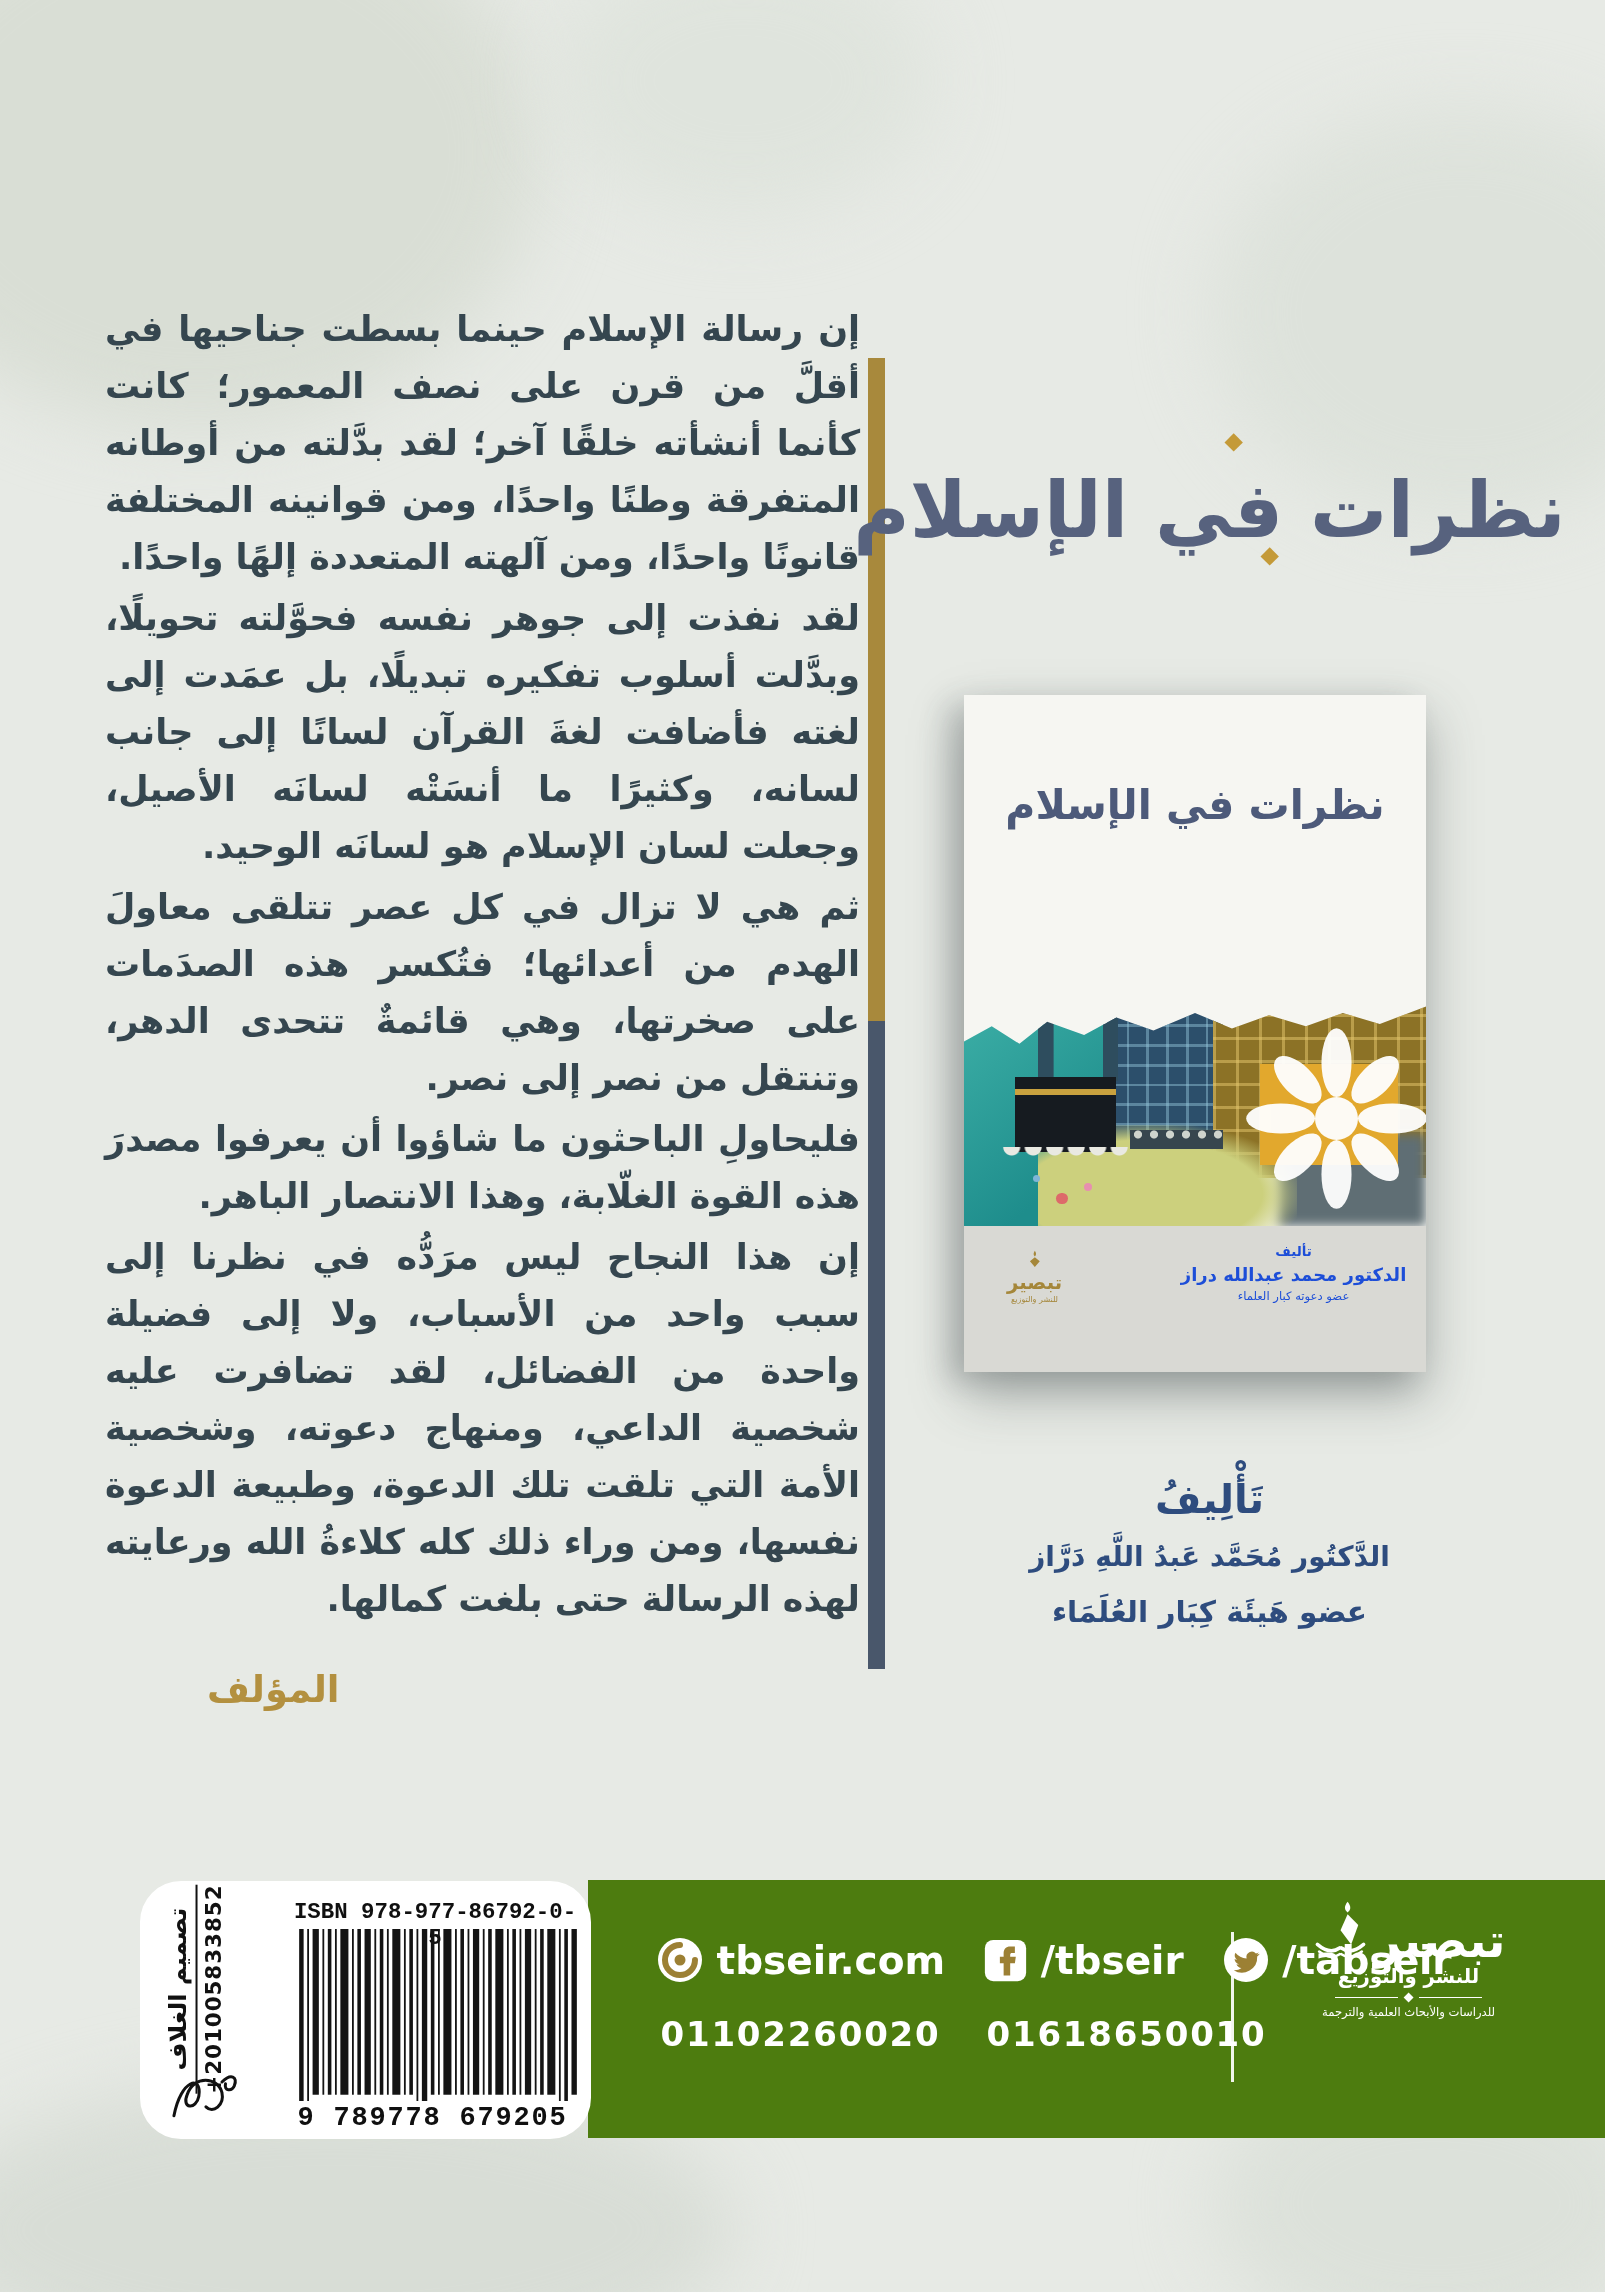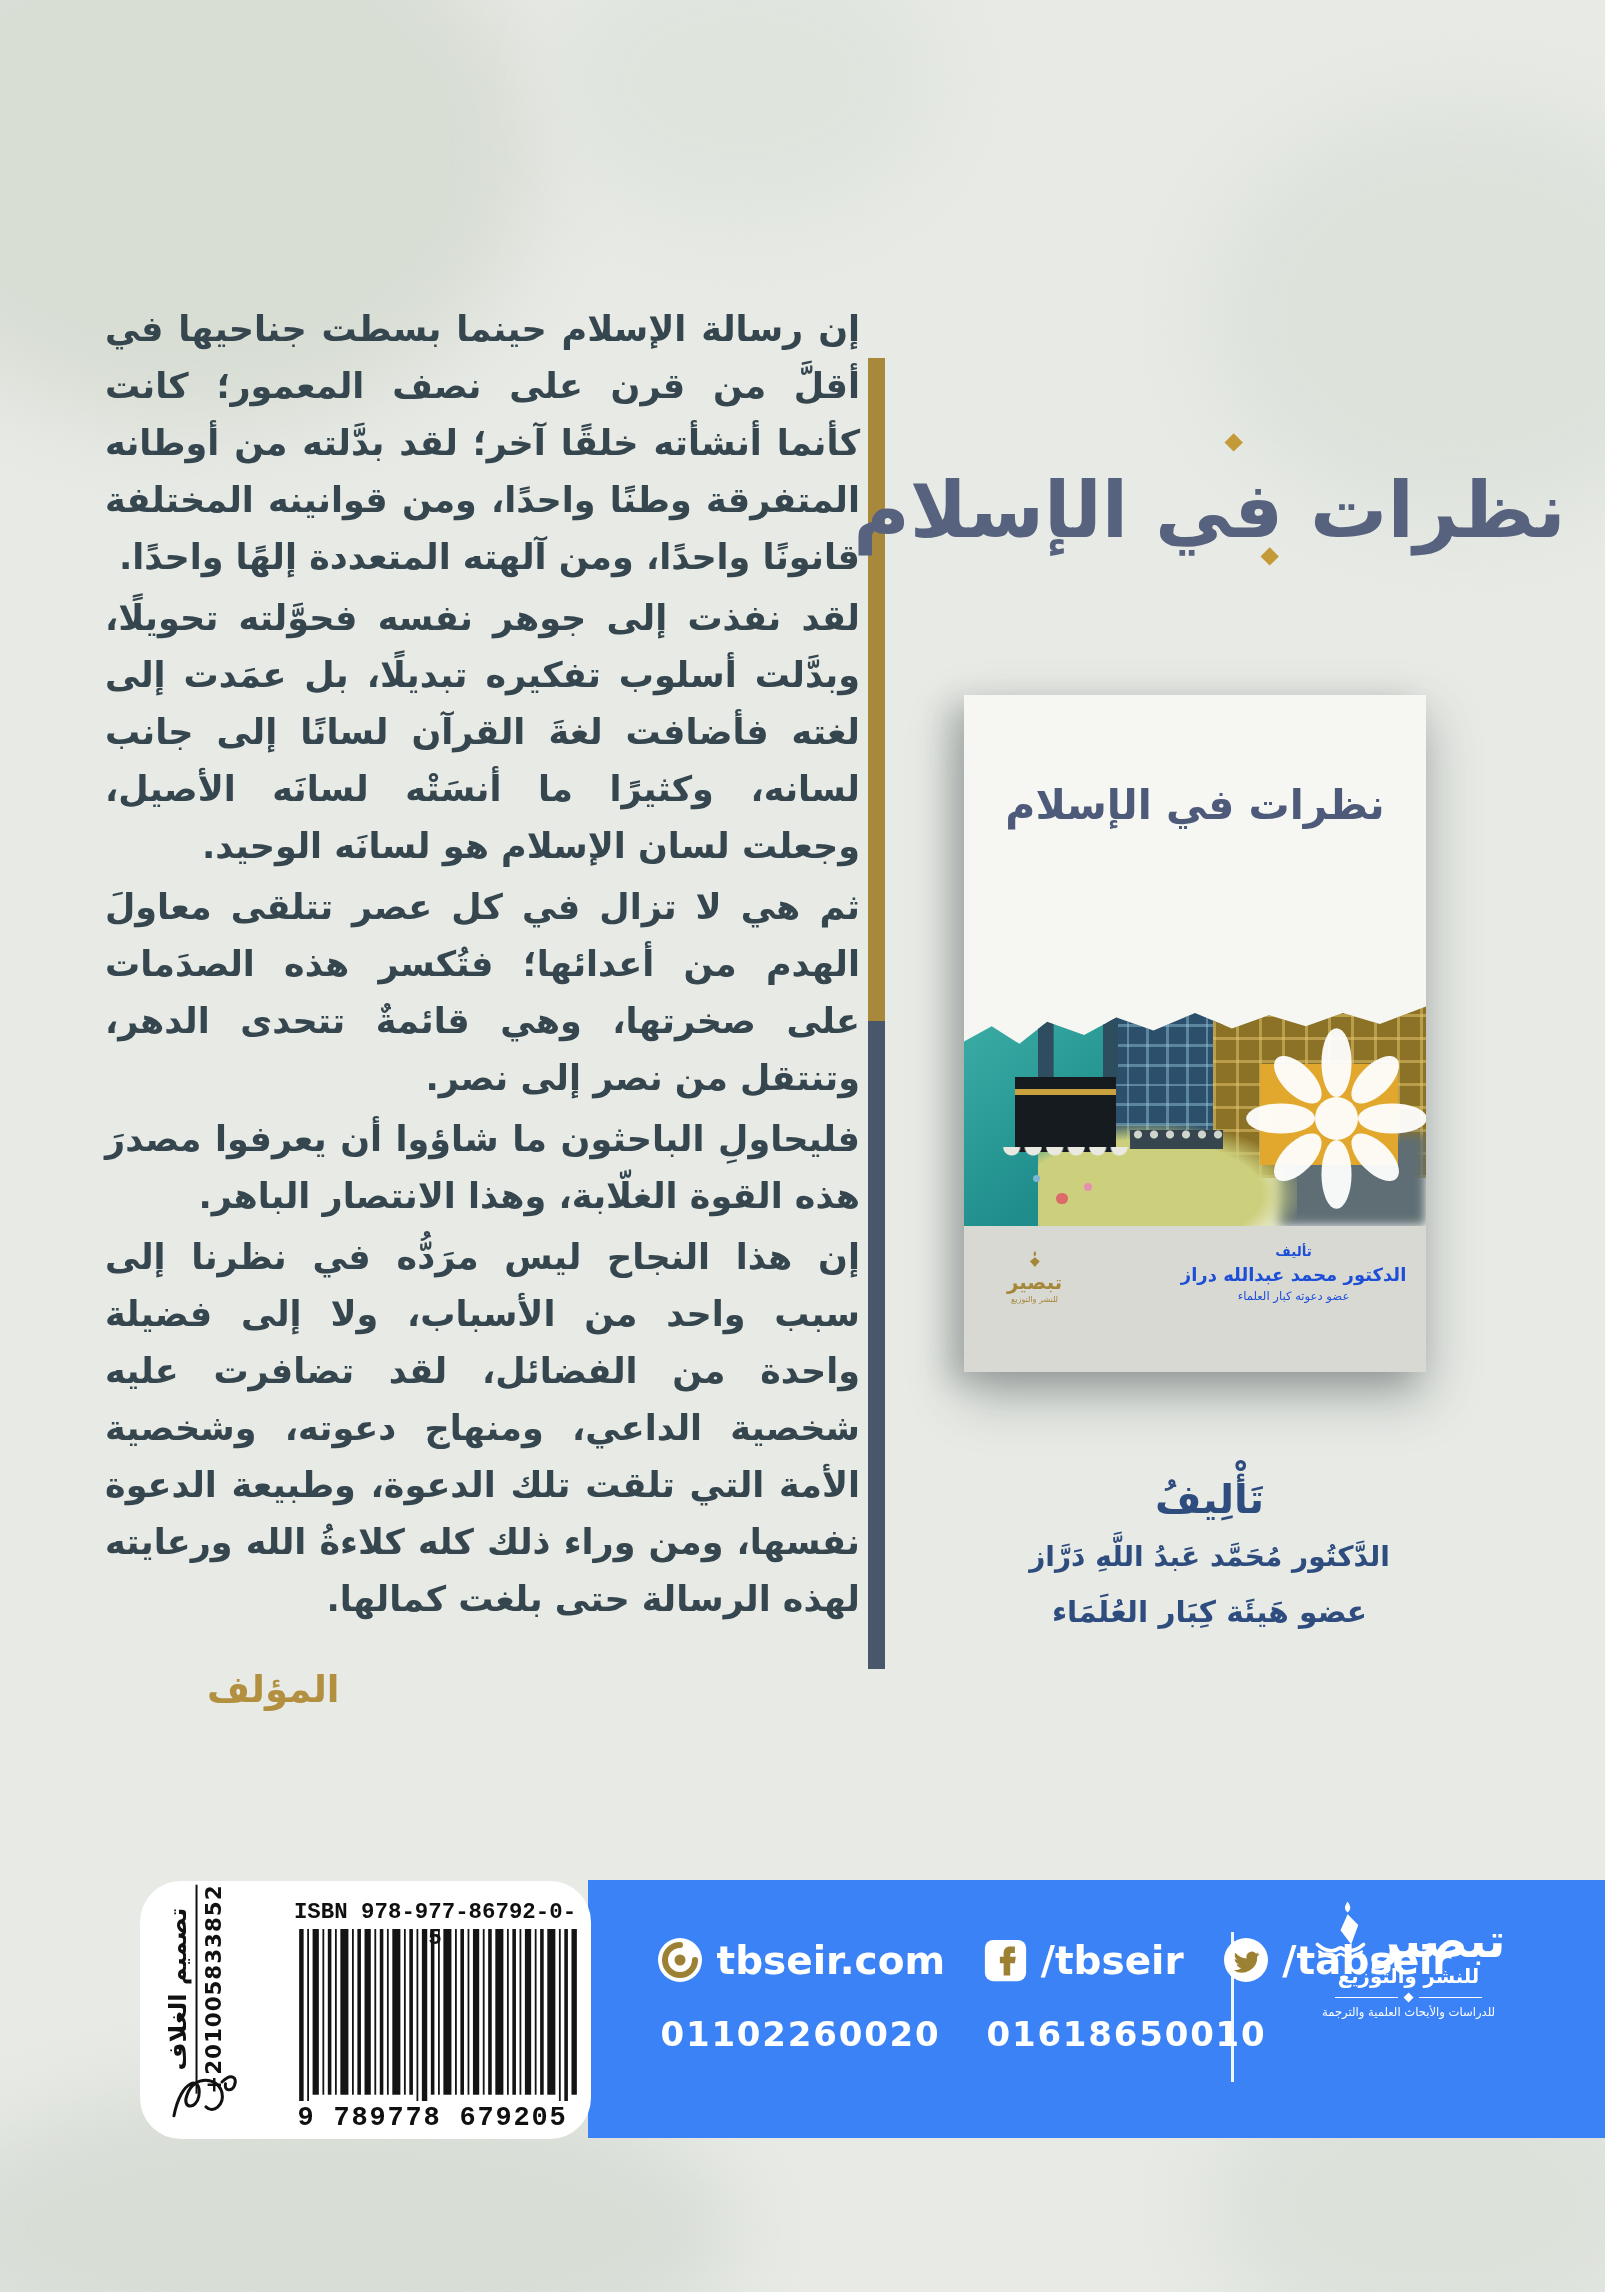--- a/index.html
+++ b/index.html
@@ -33,21 +33,21 @@
   #cover-author .a3{font-size:11.6px;}
   #cover-publisher{position:absolute;left:43px;top:23px;text-align:center;direction:rtl;color:#a5873a;line-height:1.2;}
   #cover-publisher .p1{font-size:19.7px;font-weight:700;}
   #cover-publisher .p2{font-size:8px;}
   
   #author-block{position:absolute;left:905px;top:1476px;width:609px;text-align:center;direction:rtl;color:#2e4c7e;}
   #author-block .byline{font-size:40px;font-weight:700;margin-bottom:18px;}
   #author-block .name{font-size:28px;font-weight:700;white-space:nowrap;margin-bottom:21.5px;text-align:center;}
   #author-block .role{font-size:29.6px;font-weight:700;}
   
-  #goldbar{position:absolute;left:588px;top:1880px;width:1017px;height:258px;background:#3b82f6;}
+  #goldbar{position:absolute;left:588px;top:1880px;width:1017px;height:258px;background:#4d7c0f;}
   #social-row{position:absolute;left:68px;top:56px;display:flex;align-items:center;gap:38px;color:#fff;
     font-size:39px;font-weight:700;}
   .soc{display:flex;align-items:center;gap:12.5px;}
   .soc svg{display:block;}
   #phone-row{position:absolute;left:107px;top:134px;width:537px;display:flex;align-items:center;justify-content:center;
     gap:23px;color:#fff;font-size:34px;font-weight:700;letter-spacing:1.8px;}
   #gold-sep{position:absolute;left:643px;top:52px;width:2.7px;height:150px;background:rgba(255,255,255,.92);}
   #pub-logo{position:absolute;left:670px;top:19.7px;width:301px;text-align:center;color:#fff;direction:rtl;}
   #pub-logo .mark{display:flex;align-items:flex-end;justify-content:center;gap:5.4px;}
   #pub-logo .pname{font-size:47px;font-weight:700;line-height:1;}

